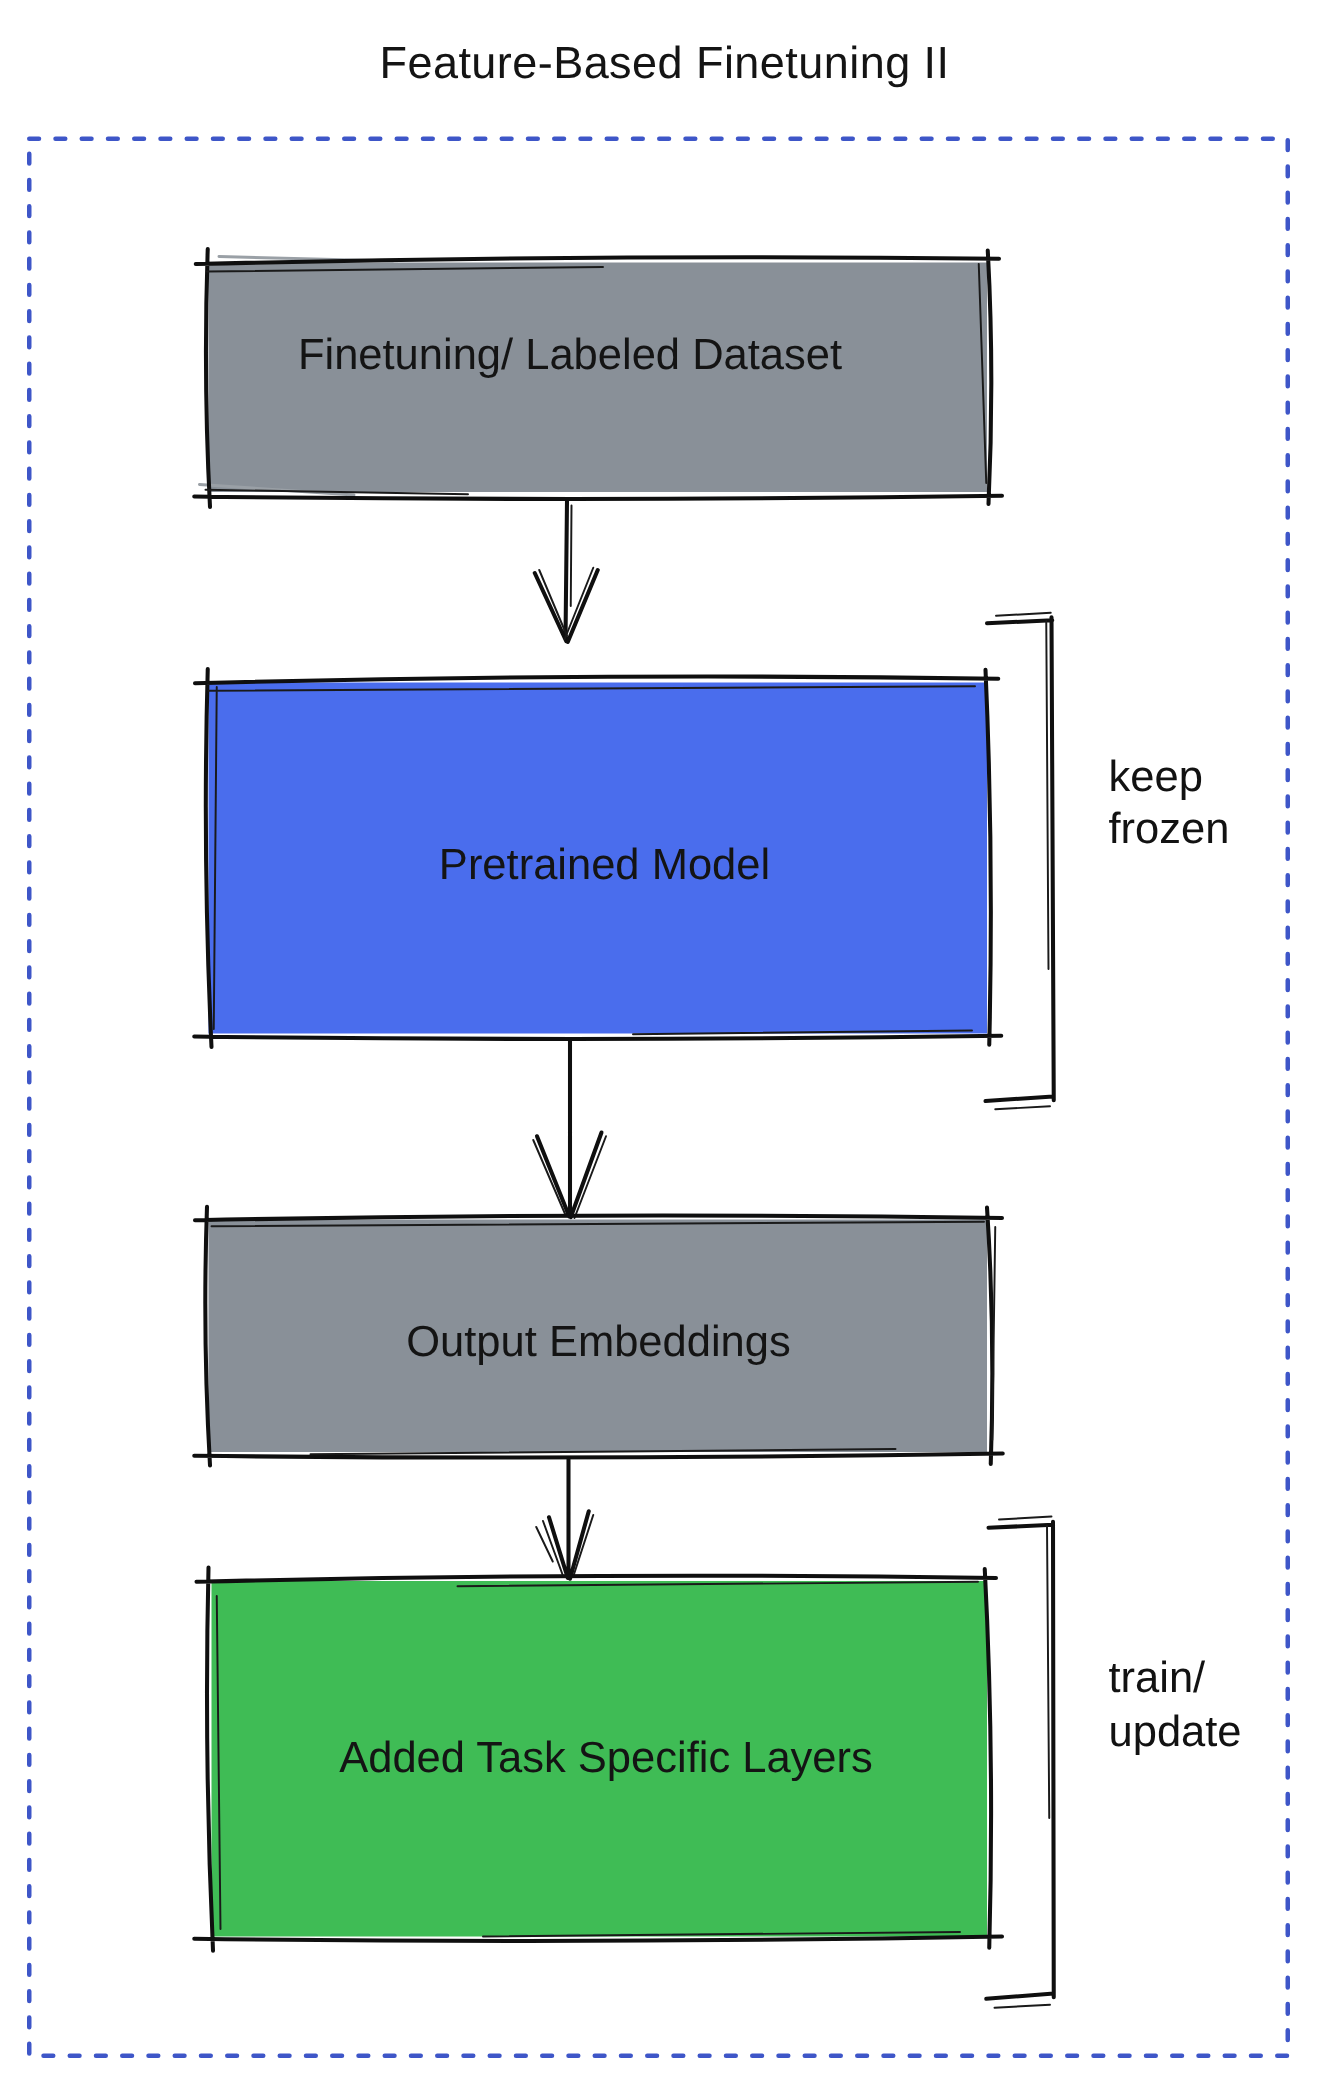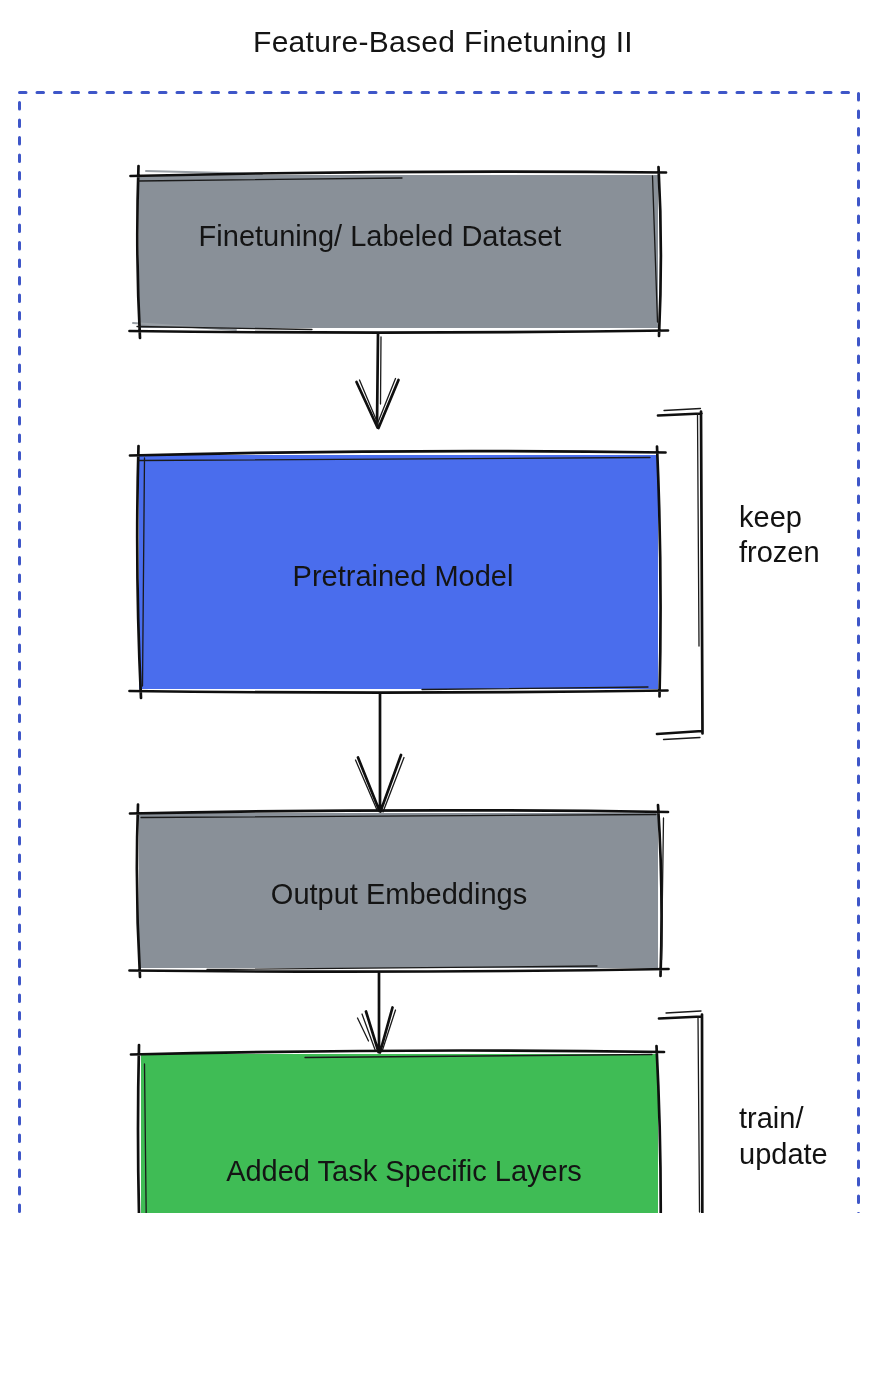--- a/index.html
+++ b/index.html
@@ -3,21 +3,21 @@
 <meta charset="utf-8">
 <style>
   html, body {
     margin: 0;
     padding: 0;
     background: #ffffff;
   }
   .canvas {
     position: relative;
     width: 880px;
-    height: 1213px;
+    height: 1393px;
     background: #ffffff;
     overflow: hidden;
     font-family: "Liberation Sans", sans-serif;
   }
   svg { display: block; }
   svg text {
     font-family: "Liberation Sans", sans-serif;
     fill: #141414;
   }
   .title-text {

